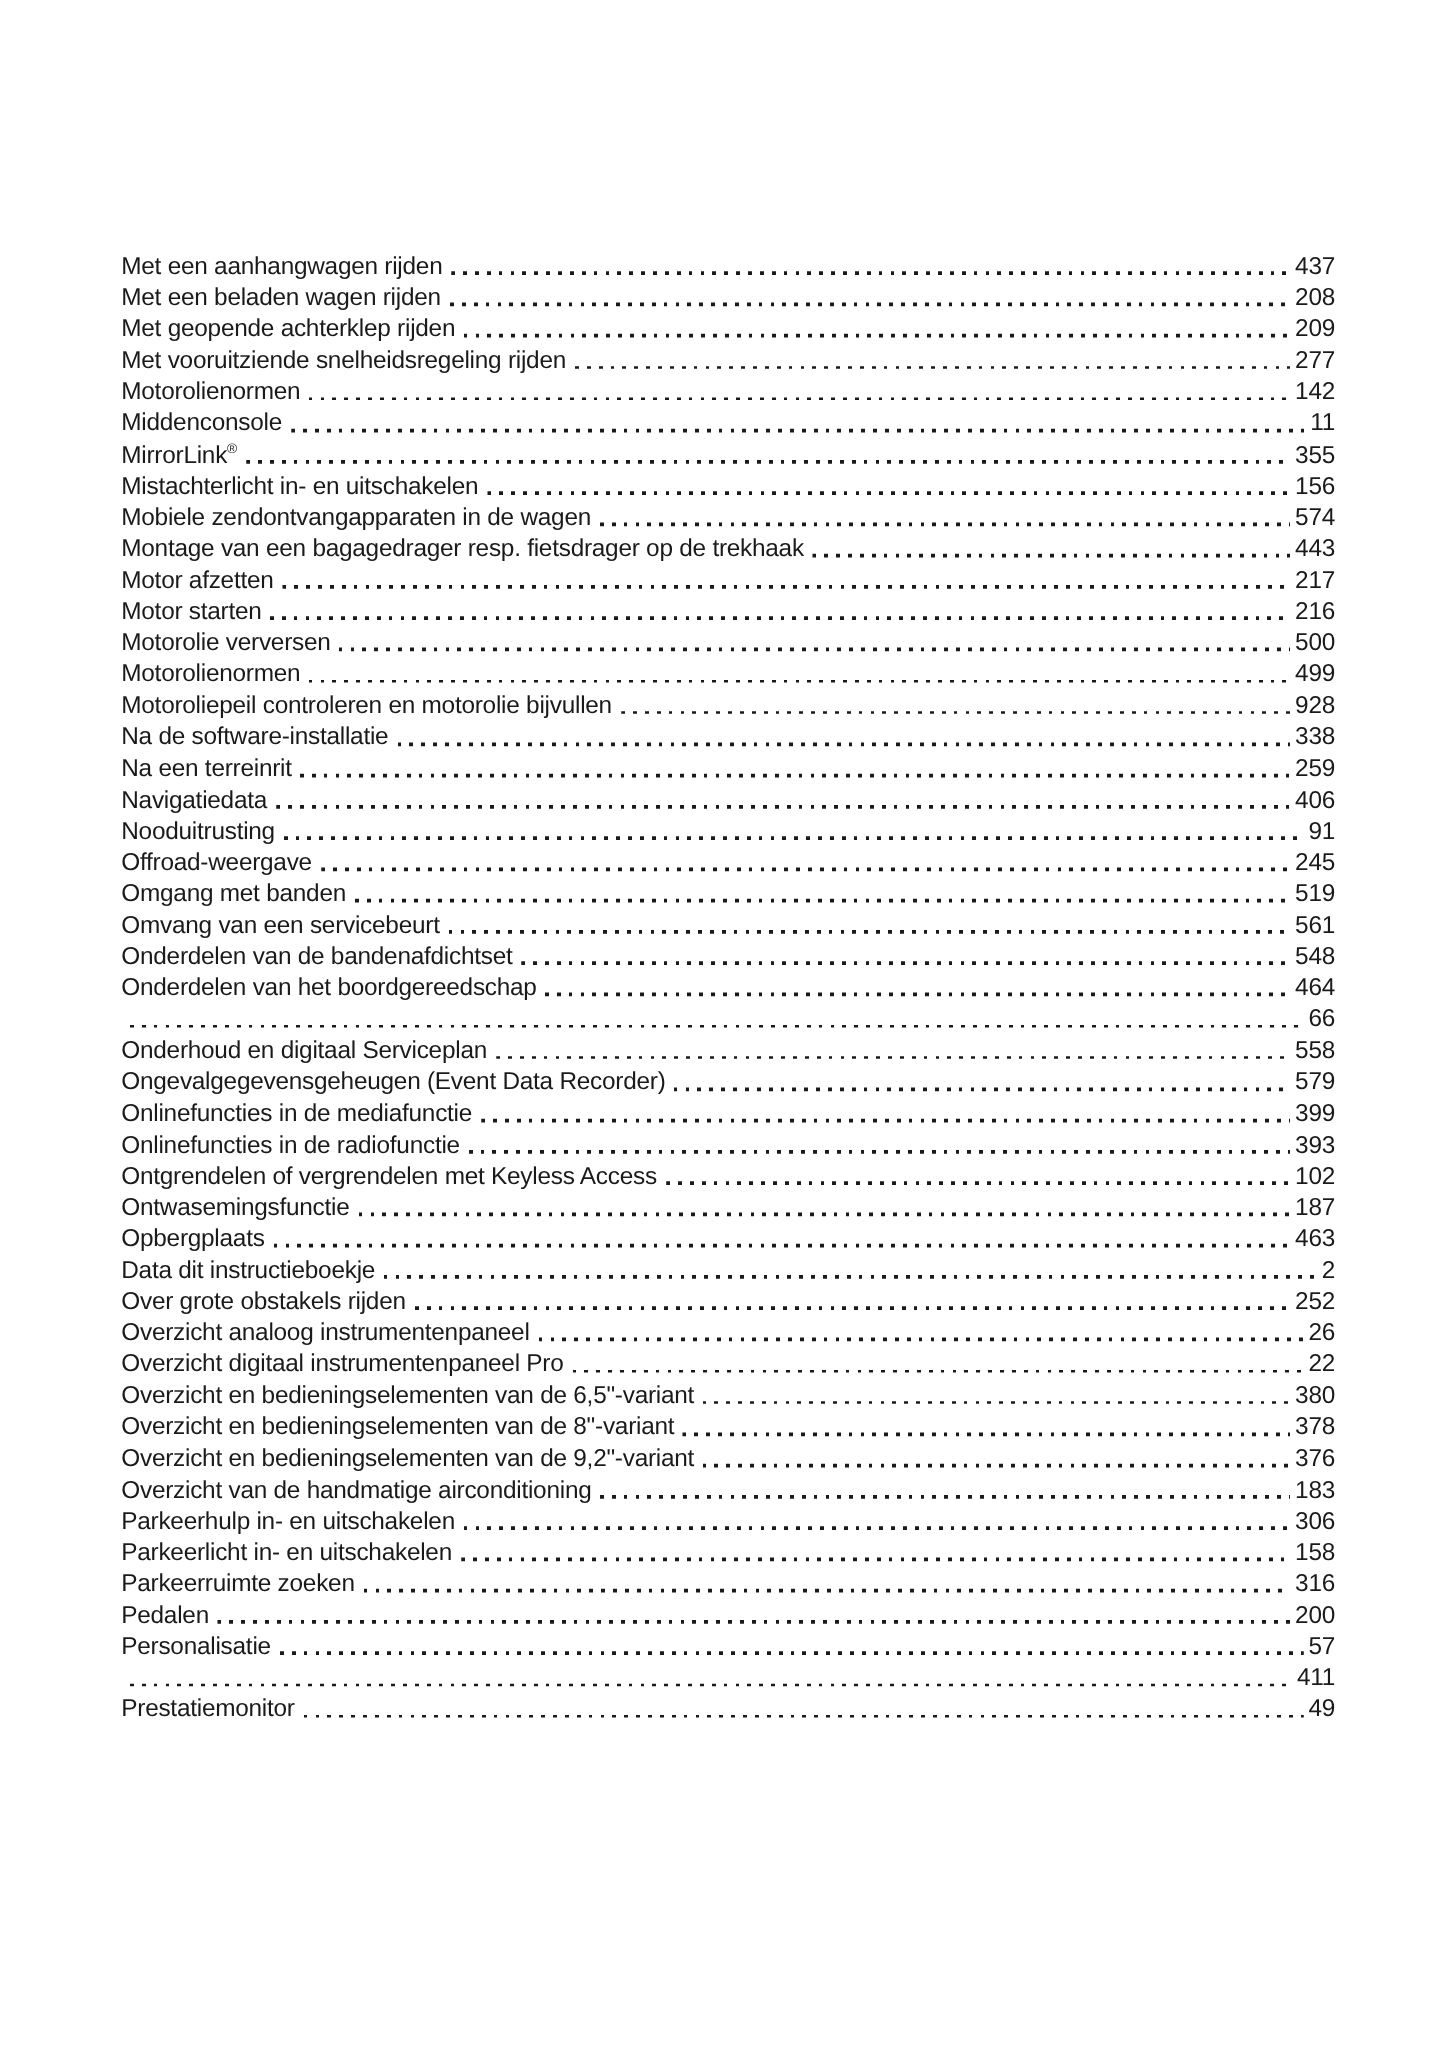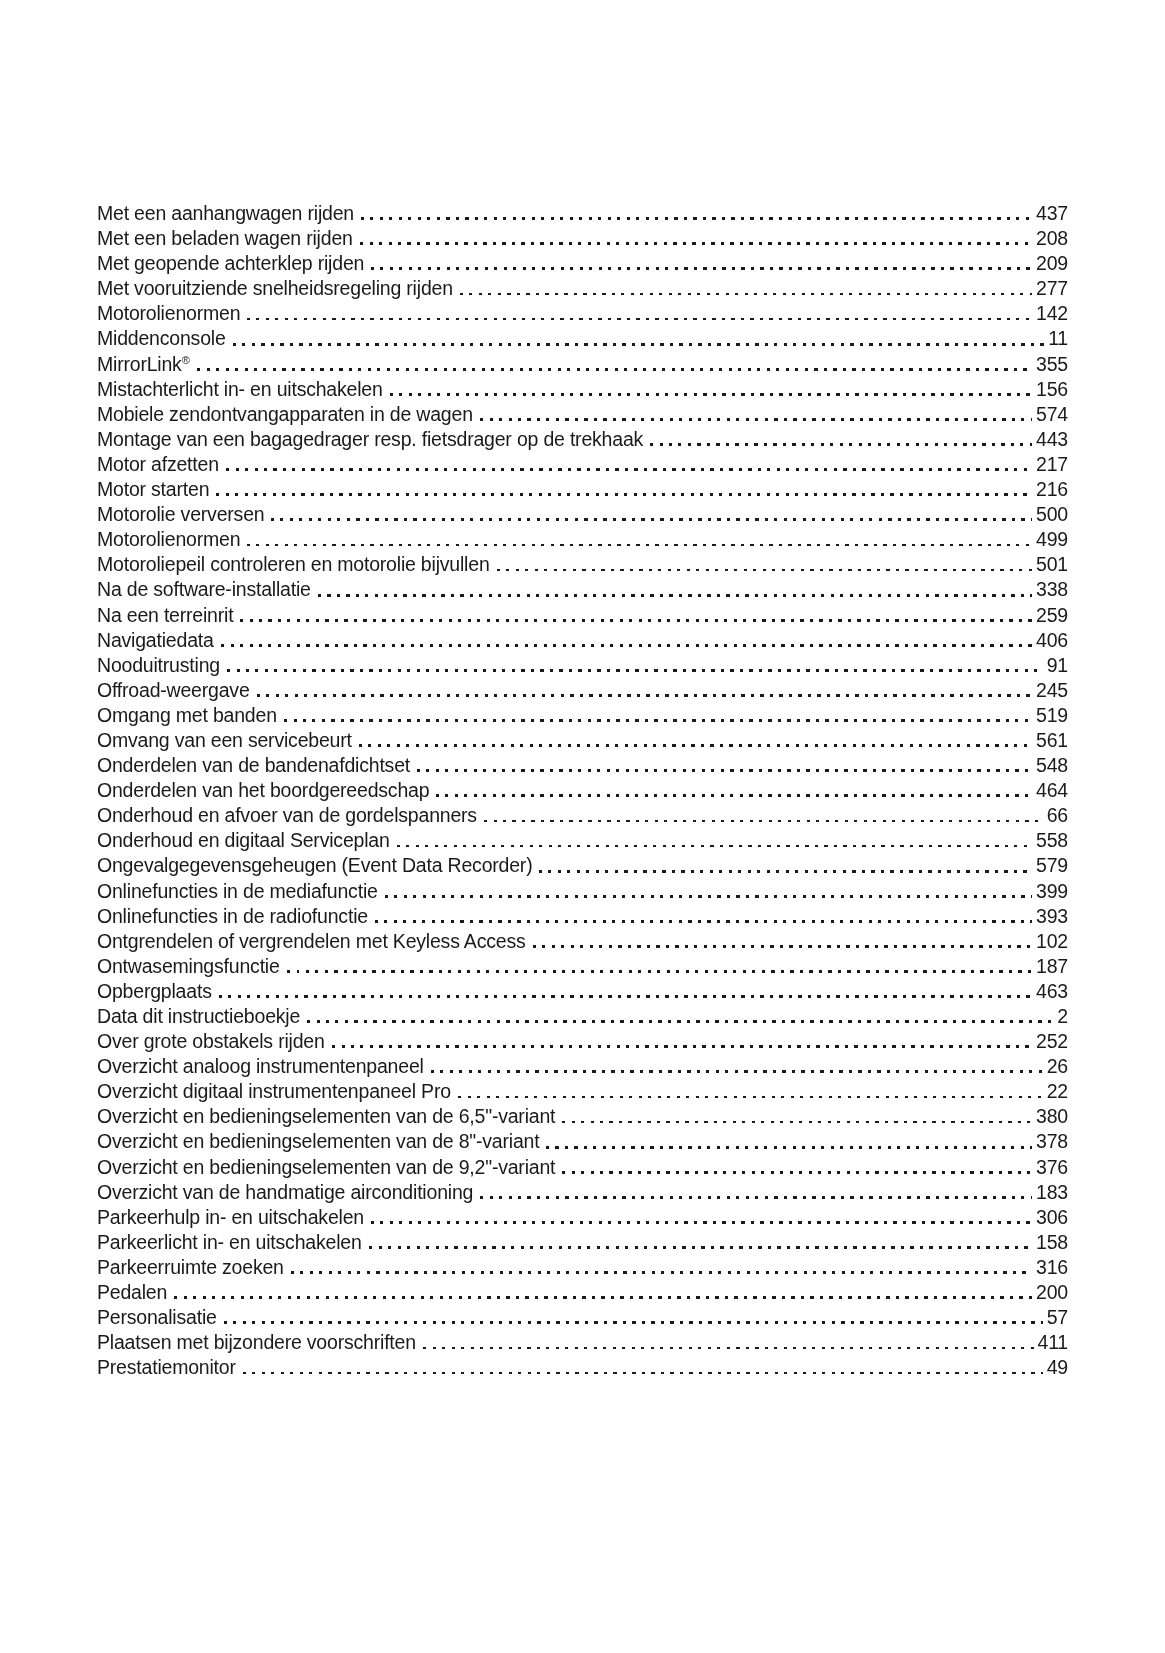--- a/index.html
+++ b/index.html
@@ -124,21 +124,21 @@
         <span class="toc-page">500</span>
       </div>
       <div class="toc-row">
         <span class="toc-title">Motorolienormen</span>
         <span class="toc-dots"></span>
         <span class="toc-page">499</span>
       </div>
       <div class="toc-row">
         <span class="toc-title">Motoroliepeil controleren en motorolie bijvullen</span>
         <span class="toc-dots"></span>
-        <span class="toc-page">501</span>
+        <span class="toc-page">928</span>
       </div>
       <div class="toc-row">
         <span class="toc-title">Na de software-installatie</span>
         <span class="toc-dots"></span>
         <span class="toc-page">338</span>
       </div>
       <div class="toc-row">
         <span class="toc-title">Na een terreinrit</span>
         <span class="toc-dots"></span>
         <span class="toc-page">259</span>
@@ -172,21 +172,20 @@
         <span class="toc-title">Onderdelen van de bandenafdichtset</span>
         <span class="toc-dots"></span>
         <span class="toc-page">548</span>
       </div>
       <div class="toc-row">
         <span class="toc-title">Onderdelen van het boordgereedschap</span>
         <span class="toc-dots"></span>
         <span class="toc-page">464</span>
       </div>
       <div class="toc-row">
-        <span class="toc-title">Onderhoud en afvoer van de gordelspanners</span>
         <span class="toc-dots"></span>
         <span class="toc-page">66</span>
       </div>
       <div class="toc-row">
         <span class="toc-title">Onderhoud en digitaal Serviceplan</span>
         <span class="toc-dots"></span>
         <span class="toc-page">558</span>
       </div>
       <div class="toc-row">
         <span class="toc-title">Ongevalgegevensgeheugen (Event Data Recorder)</span>
@@ -277,21 +276,20 @@
         <span class="toc-title">Pedalen</span>
         <span class="toc-dots"></span>
         <span class="toc-page">200</span>
       </div>
       <div class="toc-row">
         <span class="toc-title">Personalisatie</span>
         <span class="toc-dots"></span>
         <span class="toc-page">57</span>
       </div>
       <div class="toc-row">
-        <span class="toc-title">Plaatsen met bijzondere voorschriften</span>
         <span class="toc-dots"></span>
         <span class="toc-page">411</span>
       </div>
       <div class="toc-row">
         <span class="toc-title">Prestatiemonitor</span>
         <span class="toc-dots"></span>
         <span class="toc-page">49</span>
       </div>
     </div>
 </div>

